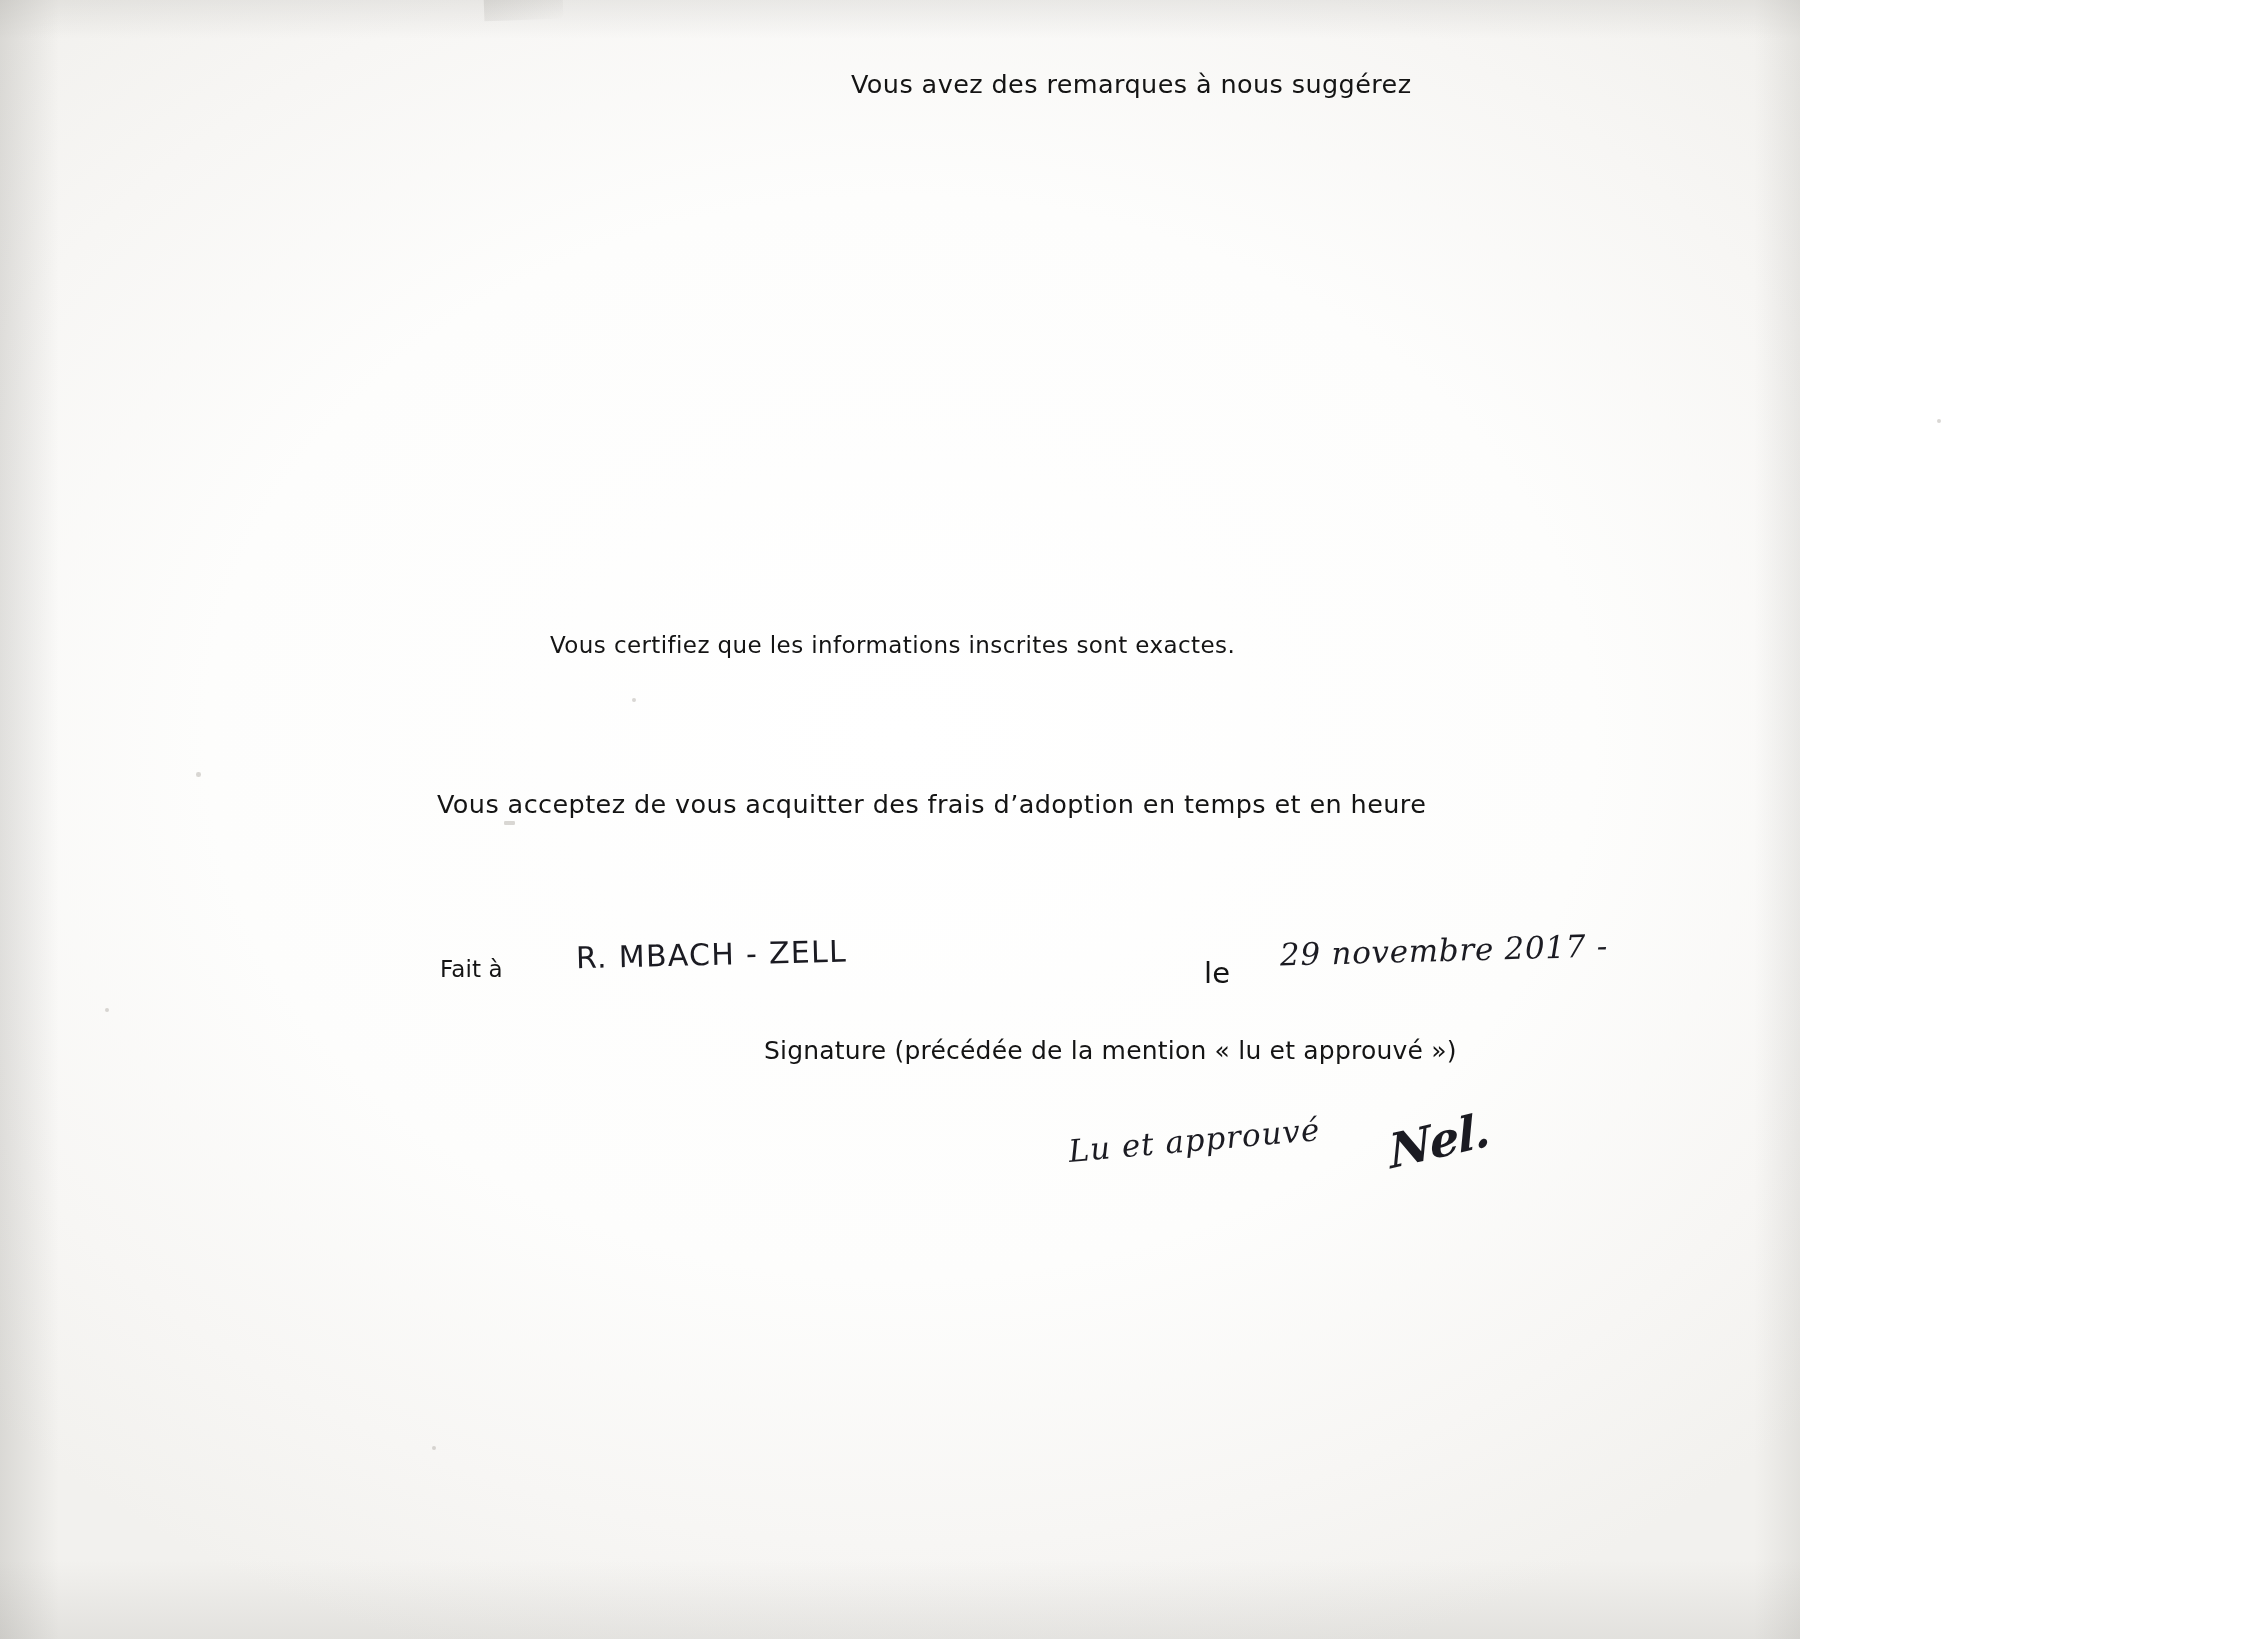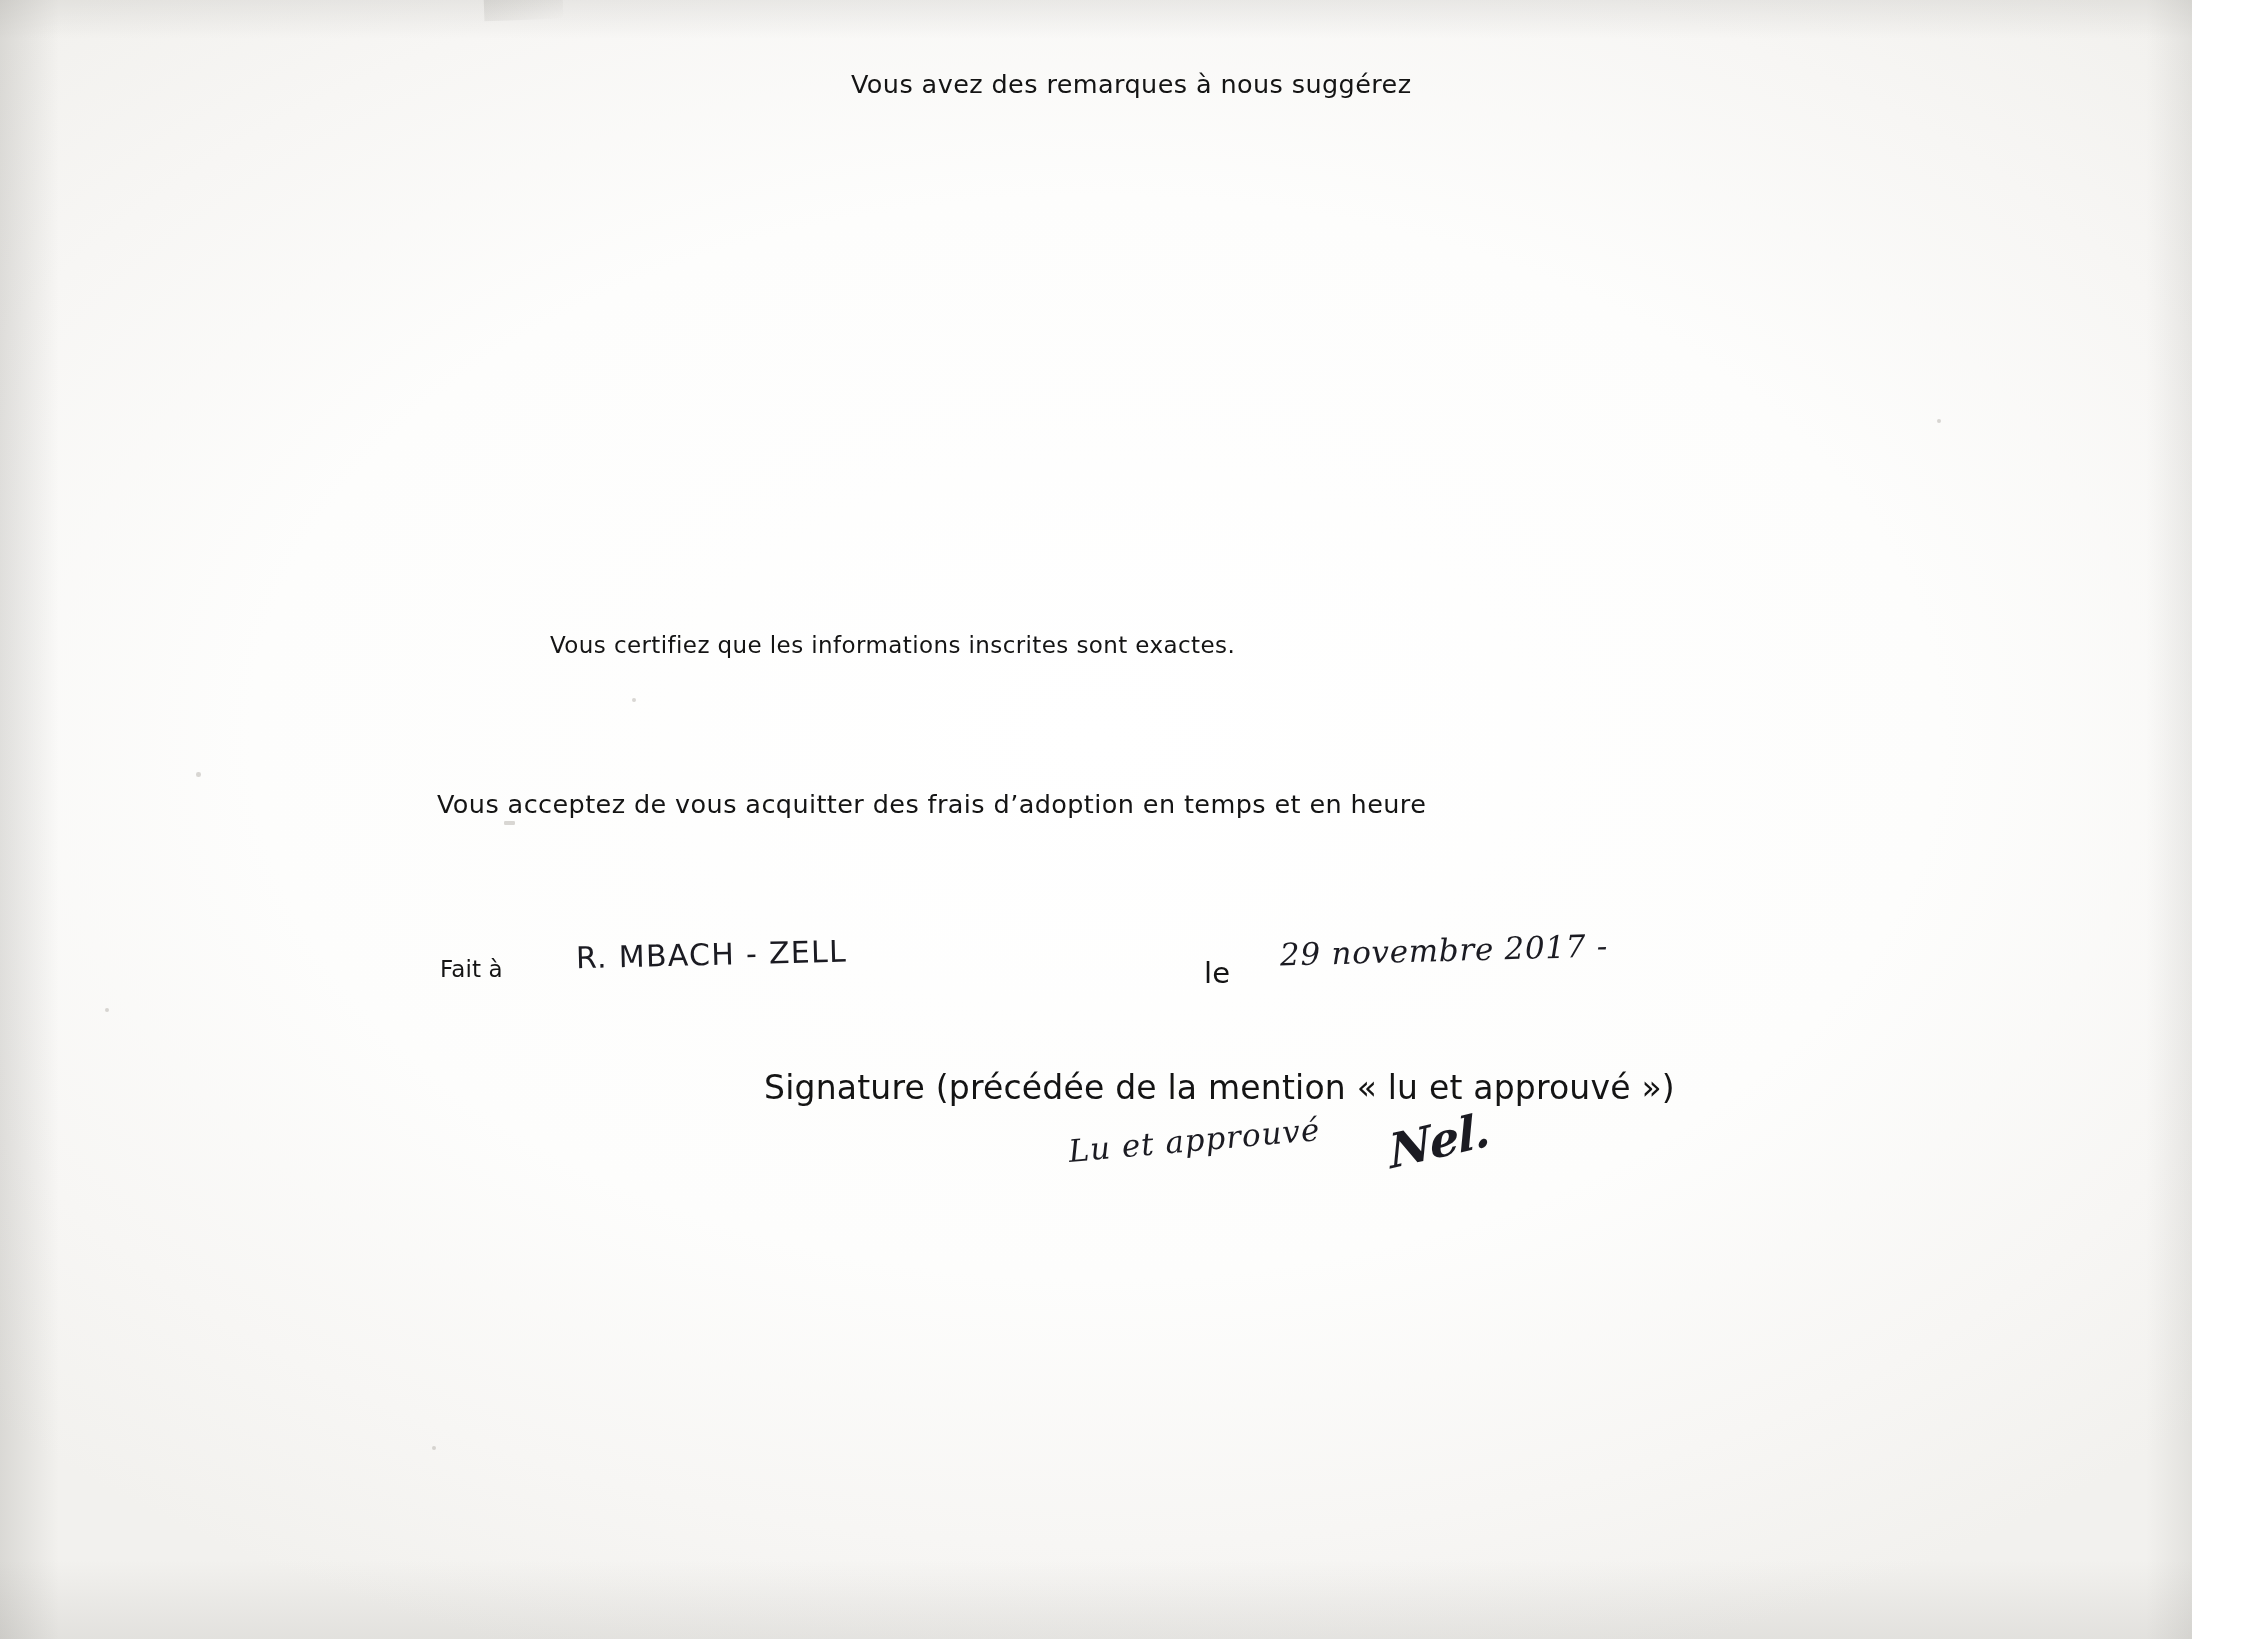--- a/index.html
+++ b/index.html
@@ -14,25 +14,24 @@
     overflow: hidden;
     font-family: "DejaVu Sans", sans-serif;
     color: #1a1a1a;
   }
 
   
   #scan-sheet {
     position: absolute;
     left: 0;
     top: 0;
-    width: 2176px;
+    width: 1800px;
     height: 1639px;
     background:
       radial-gradient(ellipse 70% 60% at 50% 45%, #ffffff 0%, #fdfdfc 55%, #f7f6f4 82%, #f2f1ee 100%);
-    padding-left: 16px;
   }
 
   
   .scan-edge {
     position: absolute;
     pointer-events: none;
   }
   .scan-edge.left {
     left: 0; top: 0; width: 59px; height: 100%;
     background: linear-gradient(to right, rgba(120,118,112,0.20), rgba(255,255,255,0));
@@ -90,22 +89,22 @@
     top: 956px;
     font-size: 23px;
   }
   #label-le {
     left: 1204px;
     top: 956px;
     font-size: 29px;
   }
   #line-signature-label {
     left: 764px;
-    top: 1068px;
-    font-size: 33px;
+    top: 1036px;
+    font-size: 25px;
     letter-spacing: 0.2px;
   }
   #line-return-address {
     left: 802px;
     top: 1230px;
     font-size: 27px;
     font-weight: bold;
     letter-spacing: 0.9px;
     color: #101010;
   }

